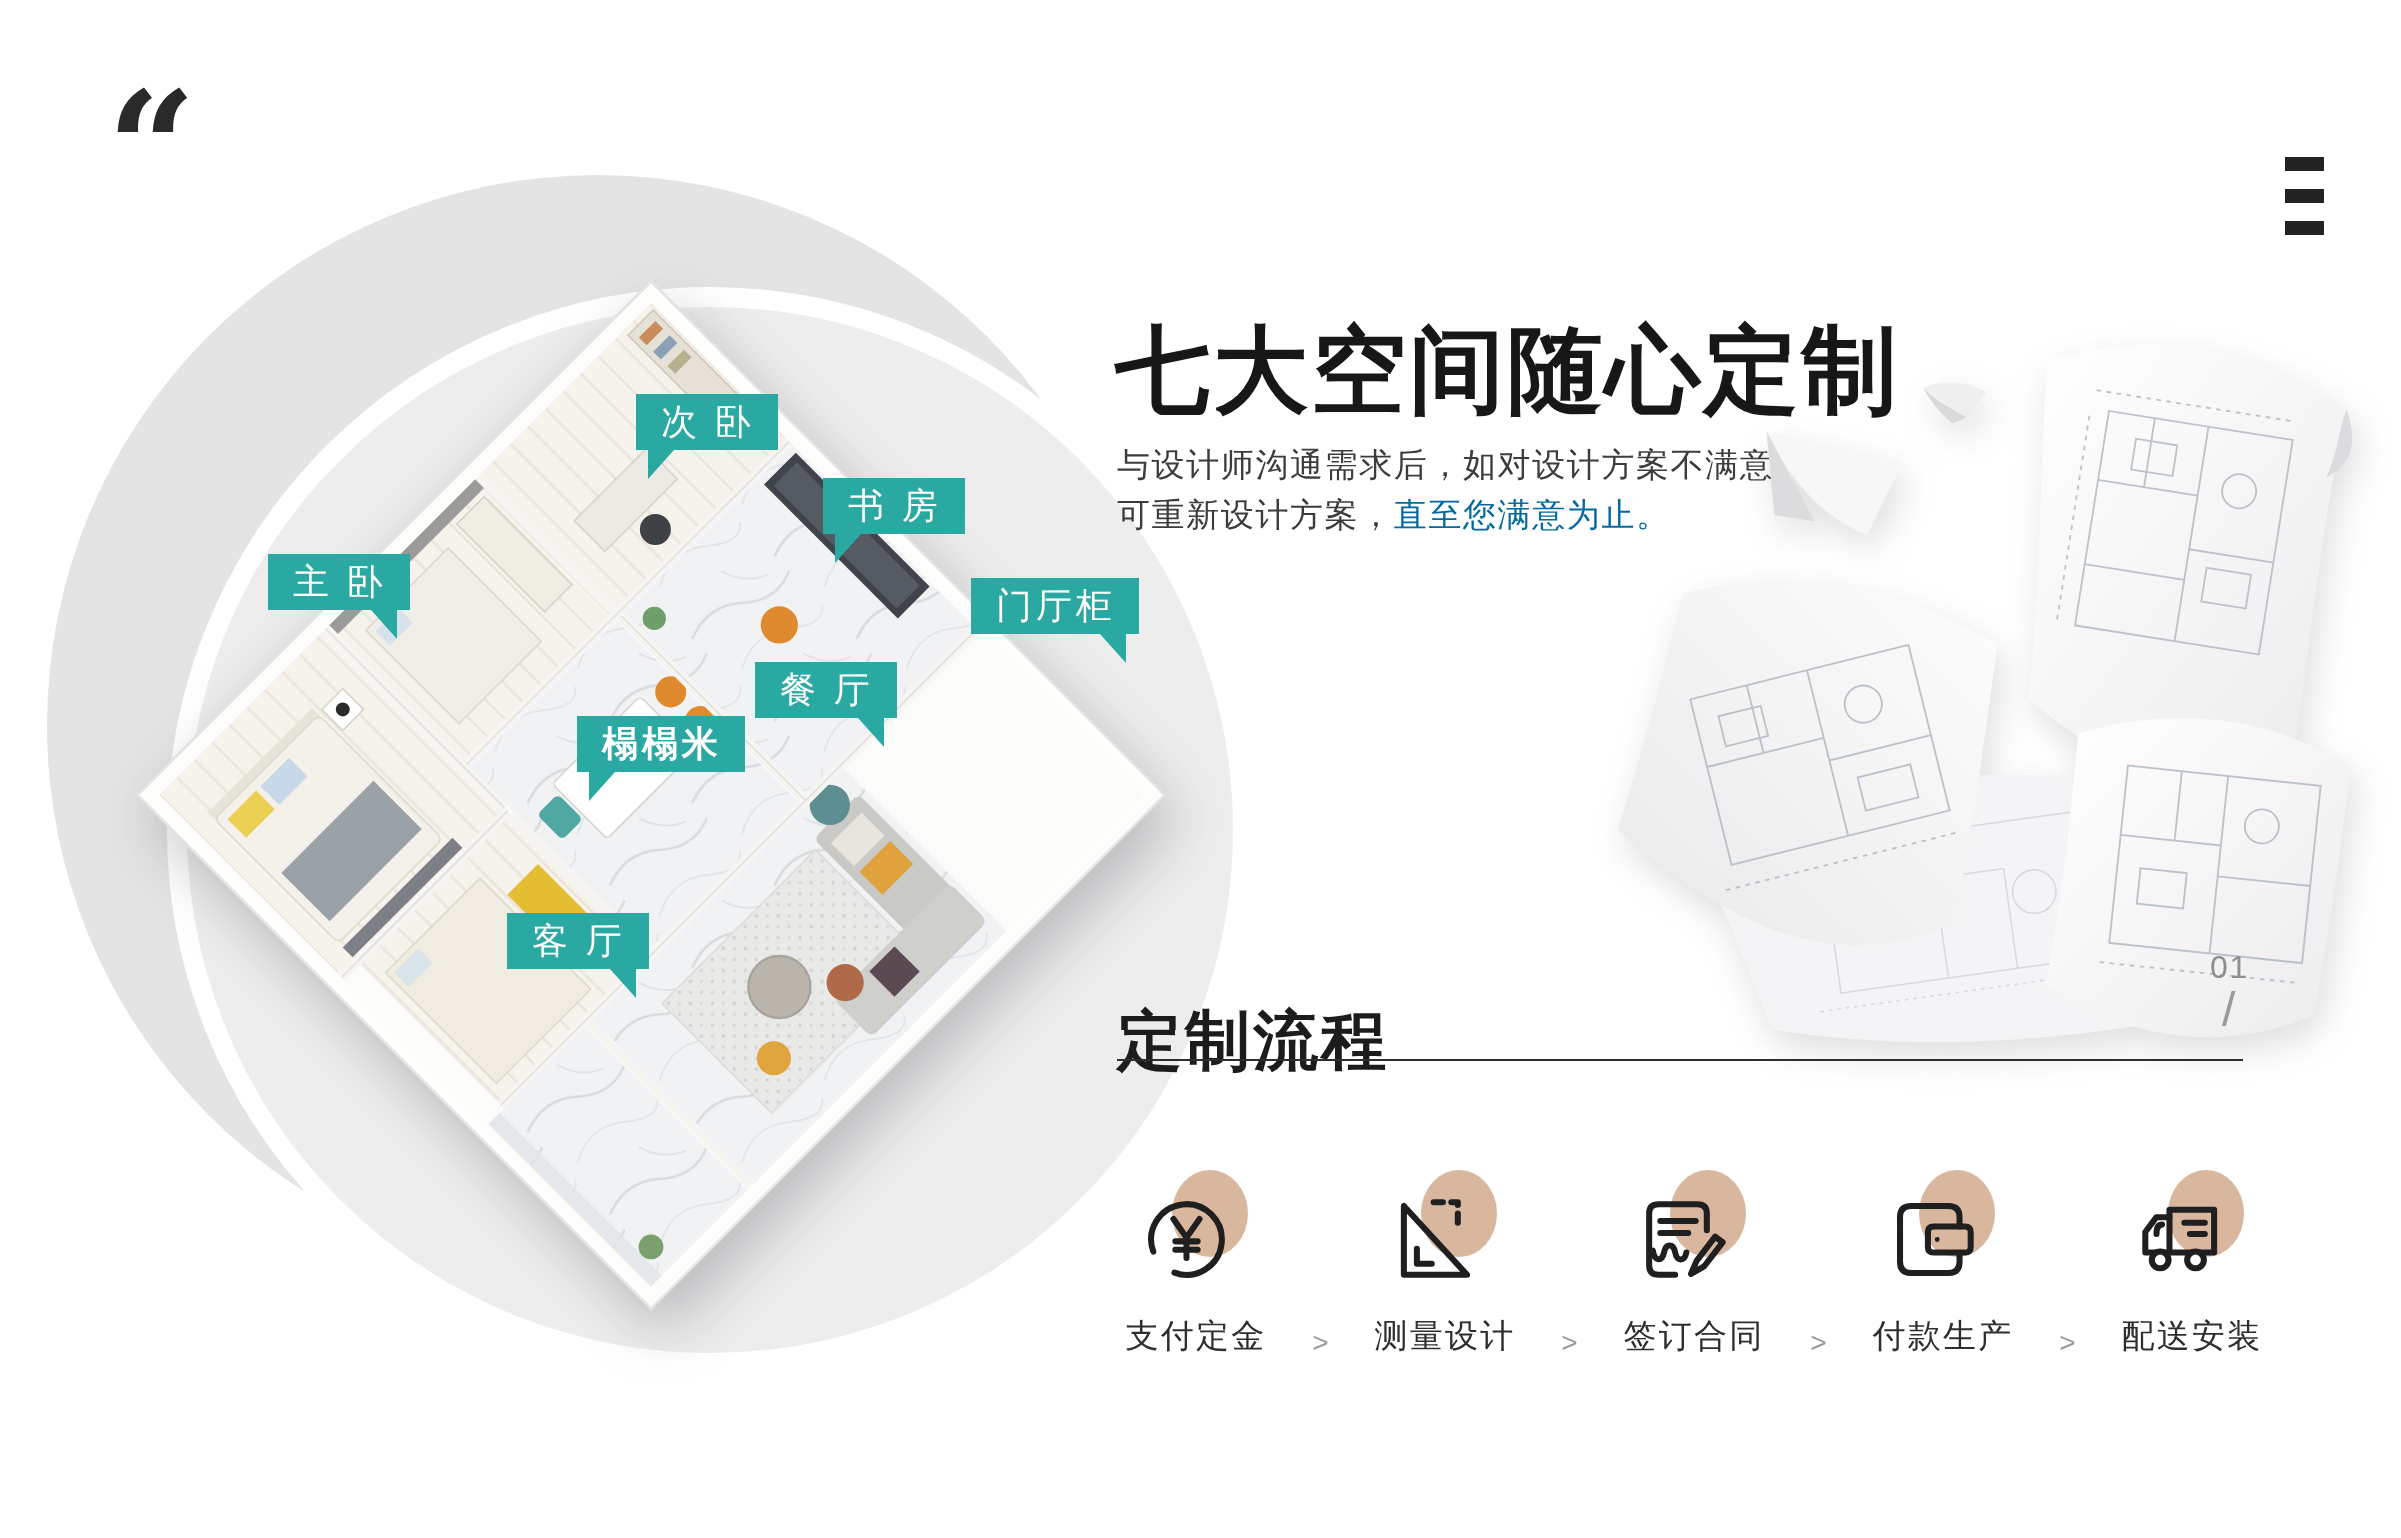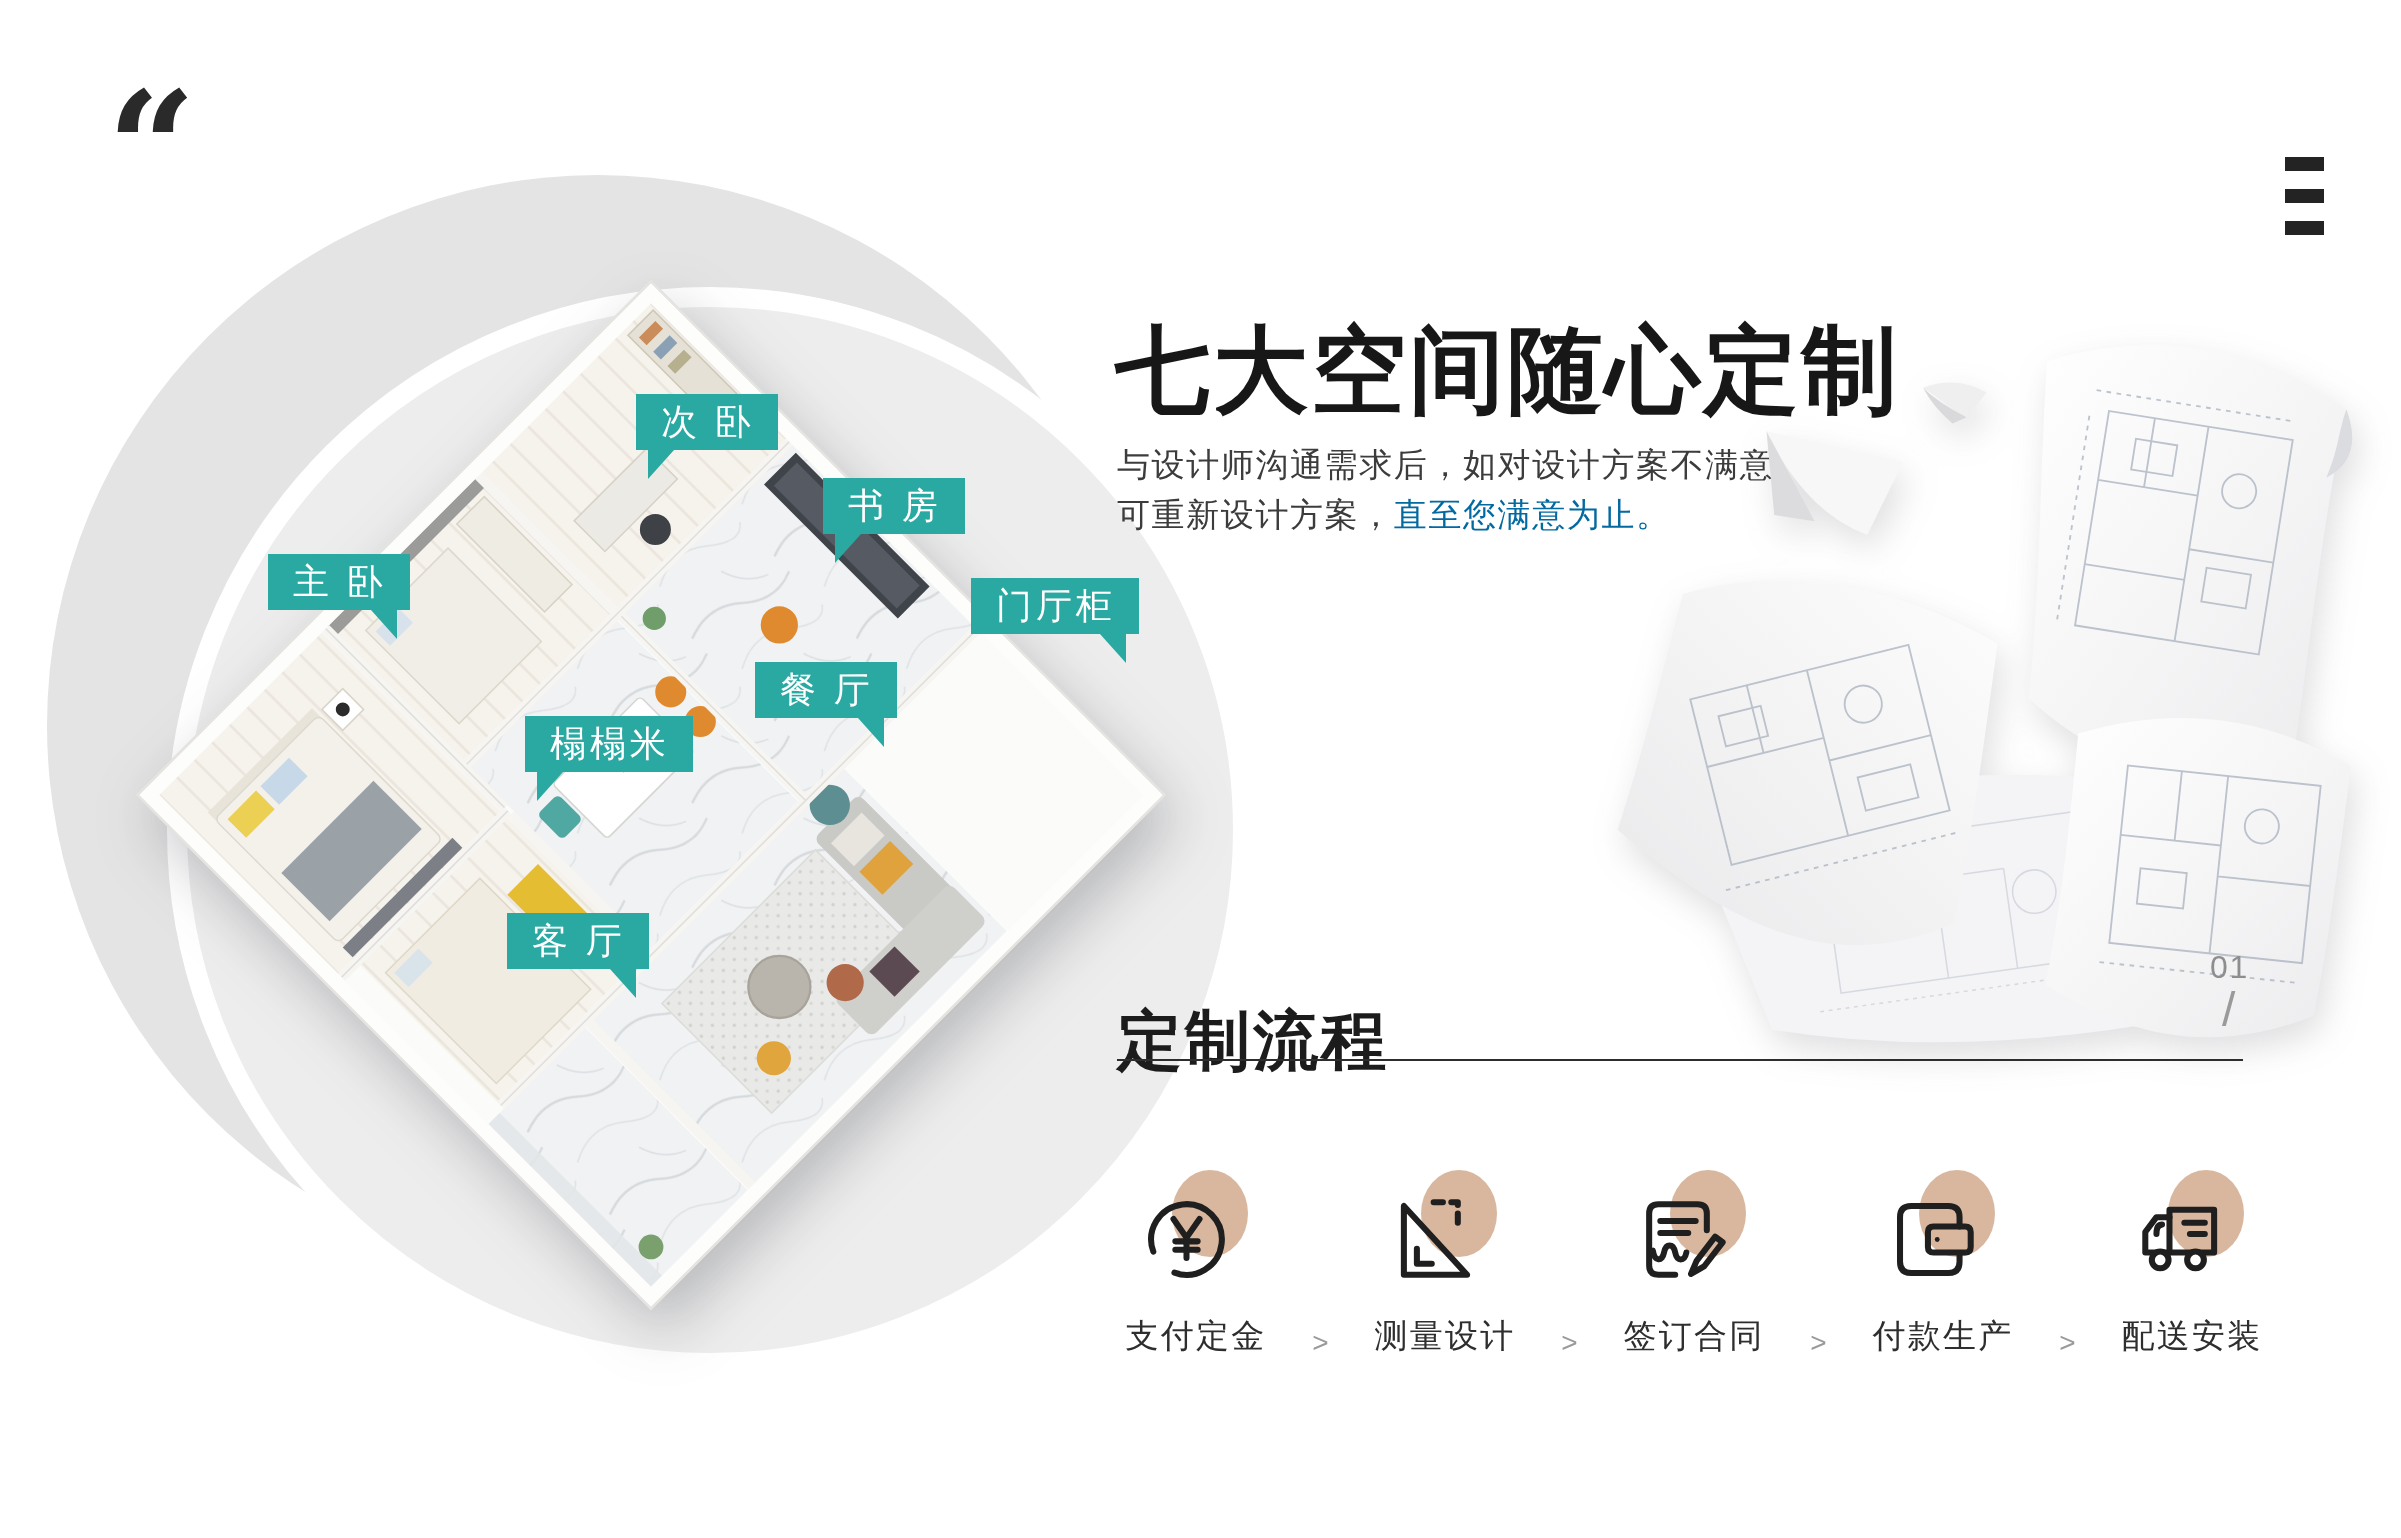--- a/index.html
+++ b/index.html
@@ -25,21 +25,21 @@
     letter-spacing:3.9px;padding:8.5px 23px 10px 25px;white-space:nowrap;line-height:1.05;
   }
   .tag::after{content:"";position:absolute;top:99%;width:0;height:0;border-top:29.5px solid #2aa8a2;}
   .tag.pl::after{left:12.4px;border-right:26px solid transparent;}
   .tag.pr::after{right:12.4px;border-left:26px solid transparent;}
   .tag.t-cw{left:636px;top:394px;}
   .tag.t-sf{left:823px;top:478px;}
   .tag.t-zw{left:268px;top:554px;}
   .tag.t-mtg{left:971px;top:578px;text-align:right;}
   .tag.t-ct{left:755px;top:662px;}
-  .tag.t-ttm{left:525px;top:716px;}
+  .tag.t-ttm{left:577px;top:716px;font-weight:bold;}
   .tag.t-kt{left:507px;top:913px;}
   
   .main-title{position:absolute;left:1115px;top:254px;font-size:95px;font-weight:900;letter-spacing:3.1px;color:#171717;line-height:1.1;}
   .subtitle{position:absolute;left:1117px;top:407px;font-size:33px;line-height:50px;color:#3c3c3c;letter-spacing:1.6px;}
   .subtitle .hl{color:#0369a1;}
   .papers{position:absolute;left:1574px;top:332px;width:799px;height:721px;filter:drop-shadow(6.2px 14px 17px rgba(80,80,90,.18));}
   .section-heading{position:absolute;left:1117px;top:943px;font-size:65px;font-weight:600;letter-spacing:3.1px;color:#1c1c1c;}
   .page-number{position:absolute;left:2210px;top:949px;font-size:32px;color:#8e8e8e;letter-spacing:1.6px;}
   .page-number-slash{position:absolute;left:2222px;top:982px;font-size:48px;color:#9a9a9a;font-weight:300;}
   .section-divider{position:absolute;left:1117px;top:1059px;width:1126px;height:2.3px;background:#2d2d2d;}

